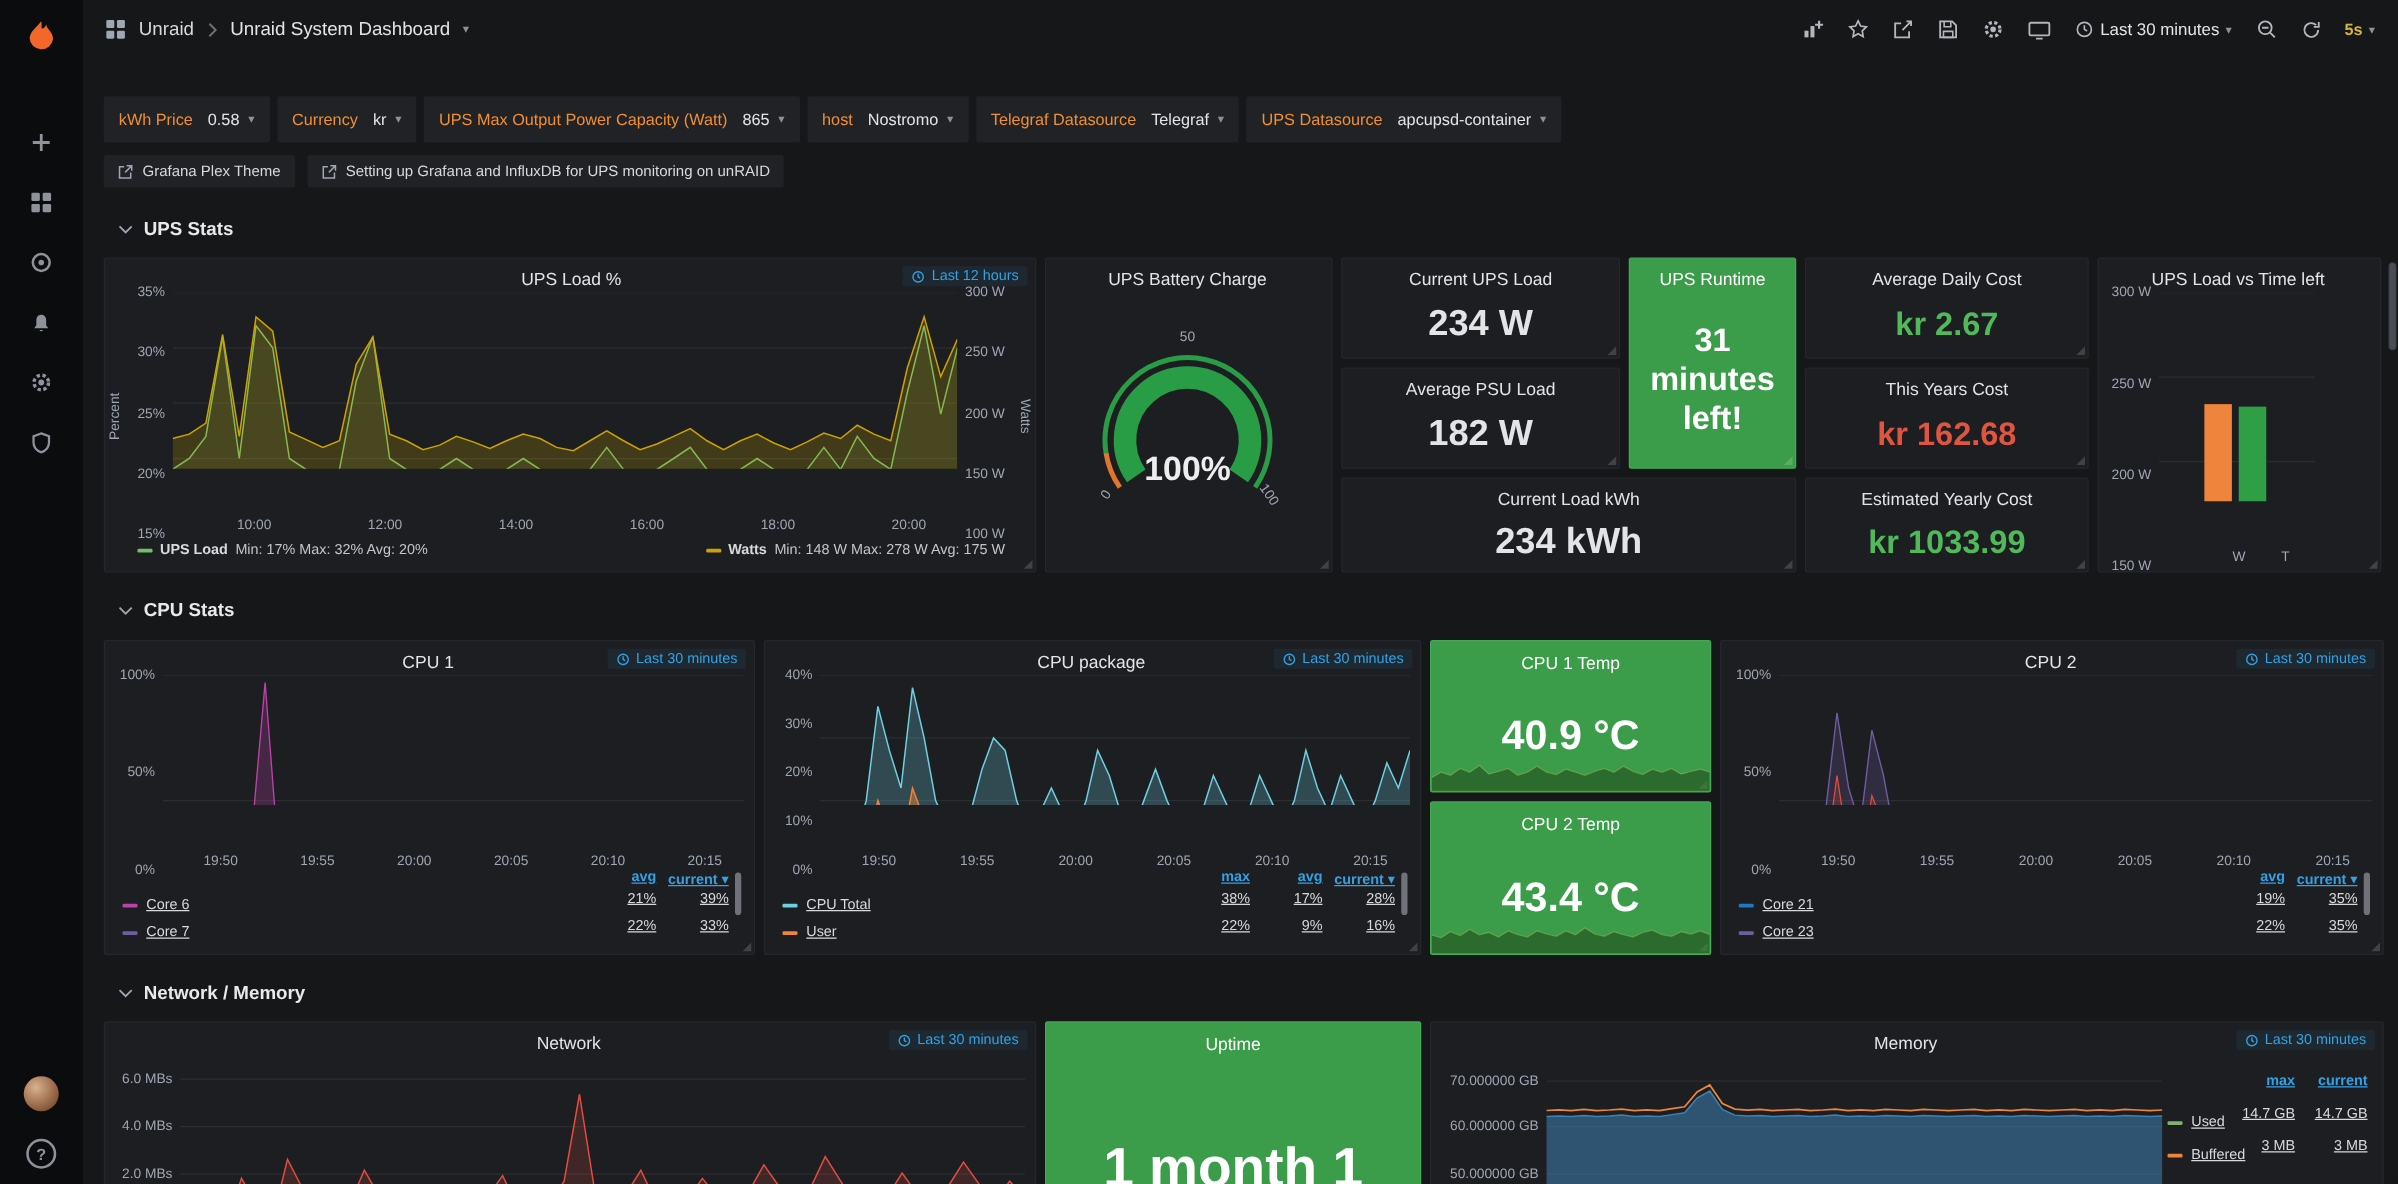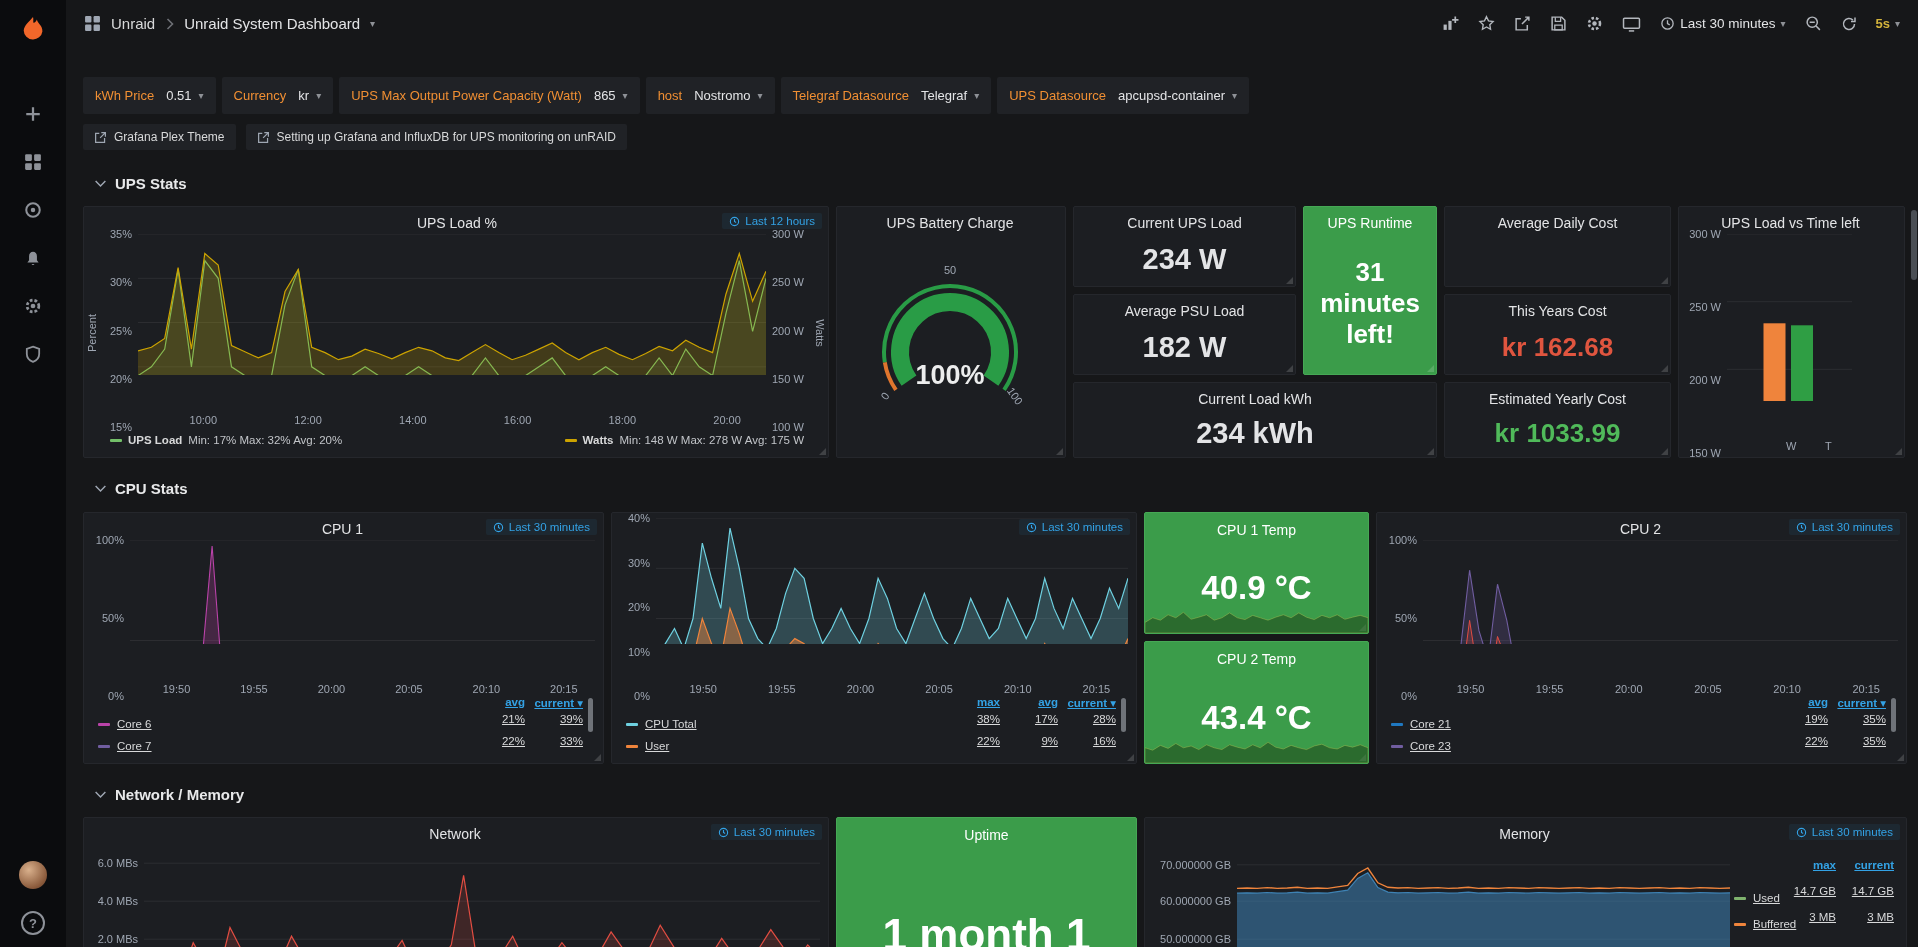--- a/index.html
+++ b/index.html
@@ -250,21 +250,21 @@
     </button>
   </div>
 </header>
 
 <div class="dash">
 
   <div class="submenu">
     <div class="var-chip">
       <span class="lbl">kWh Price</span>
       <span class="val">
-          <span>0.51</span>
+          <span>0.58</span>
           <span class="caret">▾</span>
         </span>
     </div>
     <div class="var-chip">
       <span class="lbl">Currency</span>
       <span class="val">
           <span>kr</span>
           <span class="caret">▾</span>
         </span>
     </div>
@@ -413,20 +413,21 @@
         <div class="stat-v">234 W</div>
       <div class="resize-h"></div>
         </div>
       <div class="panel stat green gB">
         <div class="p-title">UPS Runtime</div>
         <div class="stat-v rt-v">31 minutes left!</div>
       <div class="resize-h"></div>
         </div>
       <div class="panel stat gC">
         <div class="p-title">Average Daily Cost</div>
+        <div class="stat-v v-green">kr 2.67</div>
       <div class="resize-h"></div>
         </div>
       <div class="panel stat gD">
         <div class="p-title">Average PSU Load</div>
         <div class="stat-v">182 W</div>
       <div class="resize-h"></div>
         </div>
       <div class="panel stat gE">
         <div class="p-title">This Years Cost</div>
         <div class="stat-v v-red">kr 162.68</div>
@@ -545,20 +546,21 @@
             </span>
             <span class="lg-val">22%</span>
             <span class="lg-val">33%</span>
           </div>
           <div class="lg-scroll"></div>
         </div>
     <div class="resize-h"></div>
       </div>
 
     <div class="panel chart-panel" style="width:526px;height:252px;">
+      <div class="p-title">CPU package</div>
       <div class="tbadge">
         <svg width="11" height="11" viewBox="0 0 16 16">
             <circle cx="8" cy="8" r="6" stroke="currentColor" stroke-width="1.6" fill="none"></circle>
             <path d="M8 4.5V8l2.4 1.4" stroke="currentColor" stroke-width="1.6" fill="none"></path>
           </svg>
         <span>Last 30 minutes</span>
       </div>
       <div class="c-body">
         <div class="yl" style="width:38px">
             <span class="tick" style="top: 0%;">40%</span>

